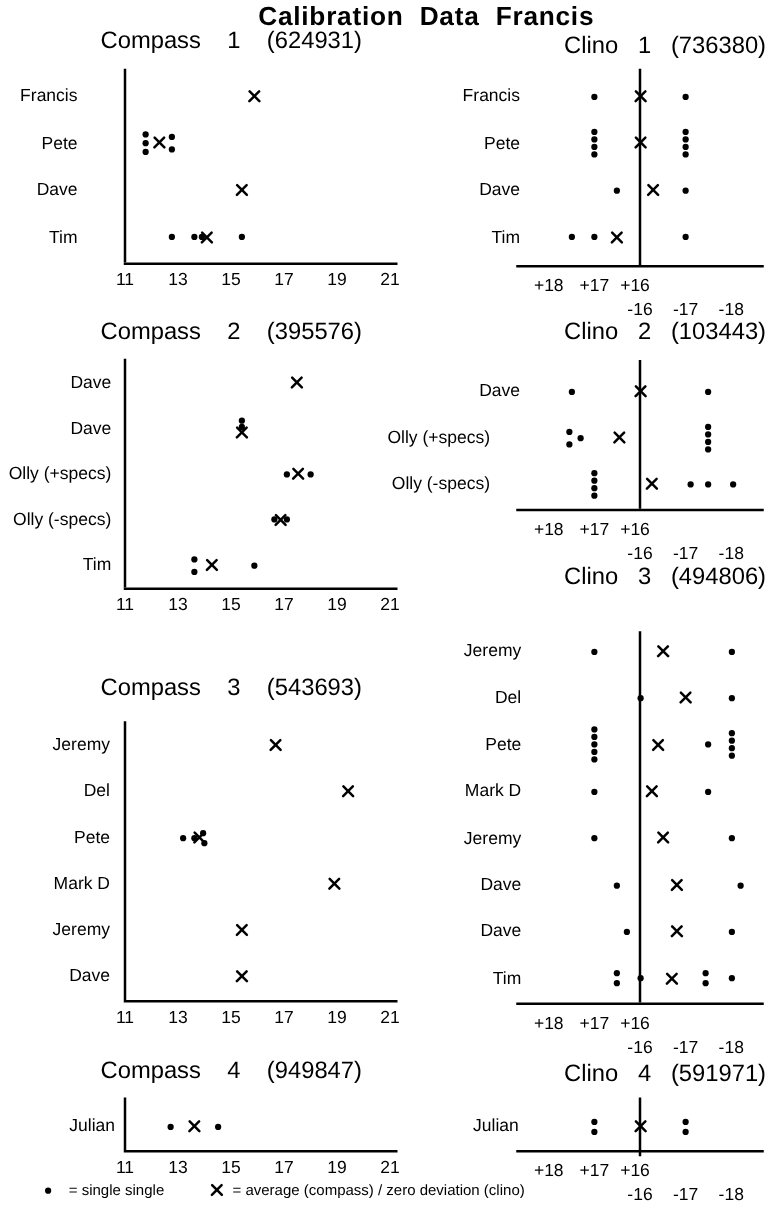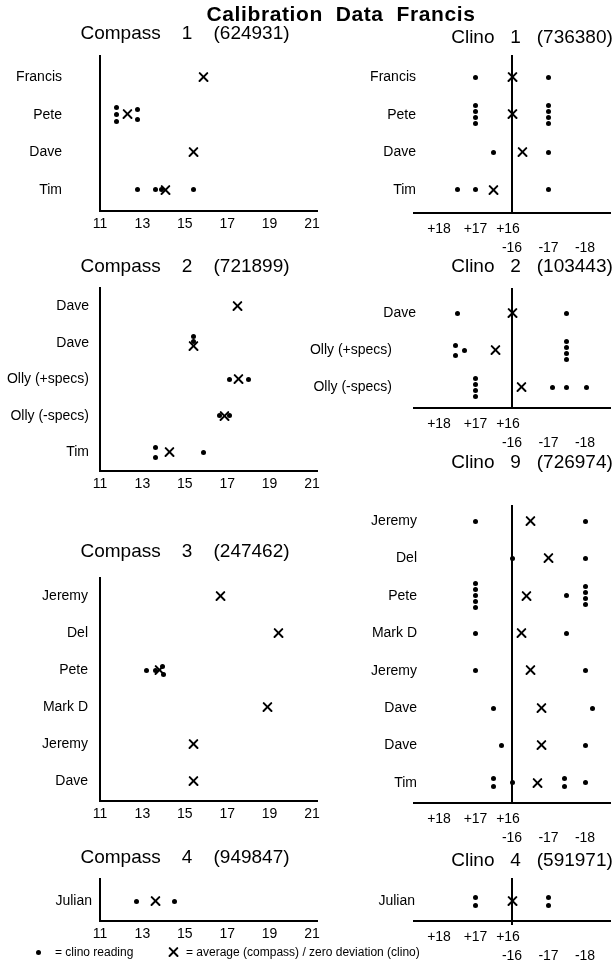--- a/index.html
+++ b/index.html
@@ -82,21 +82,21 @@
         <div class="mk-d" style="left: 491.25px; top: 149.7px;"></div>
         <div class="mk-x" style="left: 517.95px; top: 147.2px;"></div>
         <div class="mk-d" style="left: 546px; top: 149.7px;"></div>
         <div class="row-label" style="left: 256px; top: 181.8px;">Tim</div>
         <div class="mk-d" style="left: 454.75px; top: 187.3px;"></div>
         <div class="mk-d" style="left: 473px; top: 187.3px;"></div>
         <div class="mk-x" style="left: 488.75px; top: 184.8px;"></div>
         <div class="mk-d" style="left: 546px; top: 187.3px;"></div>
       </div>
       <div style="position: absolute; left: 0px; top: 0px;">
-        <div class="chart-title" style="left: 185px; top: 255px;">Compass    2    (721899)</div>
+        <div class="chart-title" style="left: 185px; top: 255px;">Compass    2    (395576)</div>
         <div class="vline" style="left: 99px; top: 287px; height: 183px;"></div>
         <div class="hline" style="left: 99px; top: 470px; width: 219px;"></div>
         <div class="tick" style="left: 100px; top: 476px;">11</div>
         <div class="tick" style="left: 142.4px; top: 476px;">13</div>
         <div class="tick" style="left: 184.8px; top: 476px;">15</div>
         <div class="tick" style="left: 227.2px; top: 476px;">17</div>
         <div class="tick" style="left: 269.6px; top: 476px;">19</div>
         <div class="tick" style="left: 312px; top: 476px;">21</div>
         <div class="row-label" style="left: -71px; top: 298px;">Dave</div>
         <div class="mk-x" style="left: 232.8px; top: 301px;"></div>
@@ -145,21 +145,21 @@
         <div class="mk-d" style="left: 473px; top: 375.5px;"></div>
         <div class="mk-d" style="left: 473px; top: 381.5px;"></div>
         <div class="mk-d" style="left: 473px; top: 387.5px;"></div>
         <div class="mk-d" style="left: 473px; top: 393.5px;"></div>
         <div class="mk-x" style="left: 516.125px; top: 382px;"></div>
         <div class="mk-d" style="left: 549.65px; top: 384.5px;"></div>
         <div class="mk-d" style="left: 564.25px; top: 384.5px;"></div>
         <div class="mk-d" style="left: 584.325px; top: 384.5px;"></div>
       </div>
       <div style="position: absolute; left: 0px; top: 0px;">
-        <div class="chart-title" style="left: 185px; top: 540px;">Compass    3    (247462)</div>
+        <div class="chart-title" style="left: 185px; top: 540px;">Compass    3    (543693)</div>
         <div class="vline" style="left: 99px; top: 577px; height: 223px;"></div>
         <div class="hline" style="left: 99px; top: 800px; width: 219px;"></div>
         <div class="tick" style="left: 100px; top: 806px;">11</div>
         <div class="tick" style="left: 142.4px; top: 806px;">13</div>
         <div class="tick" style="left: 184.8px; top: 806px;">15</div>
         <div class="tick" style="left: 227.2px; top: 806px;">17</div>
         <div class="tick" style="left: 269.6px; top: 806px;">19</div>
         <div class="tick" style="left: 312px; top: 806px;">21</div>
         <div class="row-label" style="left: -72px; top: 588px;">Jeremy</div>
         <div class="mk-x" style="left: 215.84px; top: 591px;"></div>
@@ -172,21 +172,21 @@
         <div class="mk-d" style="left: 160.04px; top: 663.5px;"></div>
         <div class="mk-d" style="left: 161.1px; top: 671.5px;"></div>
         <div class="row-label" style="left: -72px; top: 699px;">Mark D</div>
         <div class="mk-x" style="left: 262.48px; top: 702px;"></div>
         <div class="row-label" style="left: -72px; top: 736px;">Jeremy</div>
         <div class="mk-x" style="left: 188.28px; top: 739px;"></div>
         <div class="row-label" style="left: -72px; top: 773px;">Dave</div>
         <div class="mk-x" style="left: 188.28px; top: 776px;"></div>
       </div>
       <div style="position: absolute; left: 0px; top: 0px;">
-        <div class="chart-title" style="left: 532px; top: 451px;">Clino   9   (726974)</div>
+        <div class="chart-title" style="left: 532px; top: 451px;">Clino   3   (494806)</div>
         <div class="vline" style="left: 511px; top: 505px; height: 297px;"></div>
         <div class="hline" style="left: 413px; top: 802px; width: 198px;"></div>
         <div class="tick" style="left: 439px; top: 811px;">+18</div>
         <div class="tick" style="left: 475.5px; top: 811px;">+17</div>
         <div class="tick" style="left: 508px; top: 811px;">+16</div>
         <div class="tick" style="left: 512px; top: 830px;">-16</div>
         <div class="tick" style="left: 548.5px; top: 830px;">-17</div>
         <div class="tick" style="left: 585px; top: 830px;">-18</div>
         <div class="row-label" style="left: 257px; top: 513px;">Jeremy</div>
         <div class="mk-d" style="left: 473px; top: 518.5px;"></div>
@@ -261,17 +261,17 @@
         <div class="row-label" style="left: 255px; top: 893px;">Julian</div>
         <div class="mk-d" style="left: 473px; top: 894.5px;"></div>
         <div class="mk-d" style="left: 473px; top: 902.5px;"></div>
         <div class="mk-x" style="left: 507px; top: 896px;"></div>
         <div class="mk-d" style="left: 546px; top: 894.5px;"></div>
         <div class="mk-d" style="left: 546px; top: 902.5px;"></div>
       </div>
     </div>
   <div id="legend">
     <span class="mk-d" style="left:36px;top:950px"></span>
-    <span class="legend-label" style="left:55px;top:946px">= clino reading</span>
+    <span class="legend-label" style="left:55px;top:946px">= single single</span>
     <span class="mk-x" style="left:168px;top:947px"></span>
     <span class="legend-label" style="left:186px;top:946px">= average (compass) / zero deviation (clino)</span>
   </div>
 </div>
 
 </body></html>

